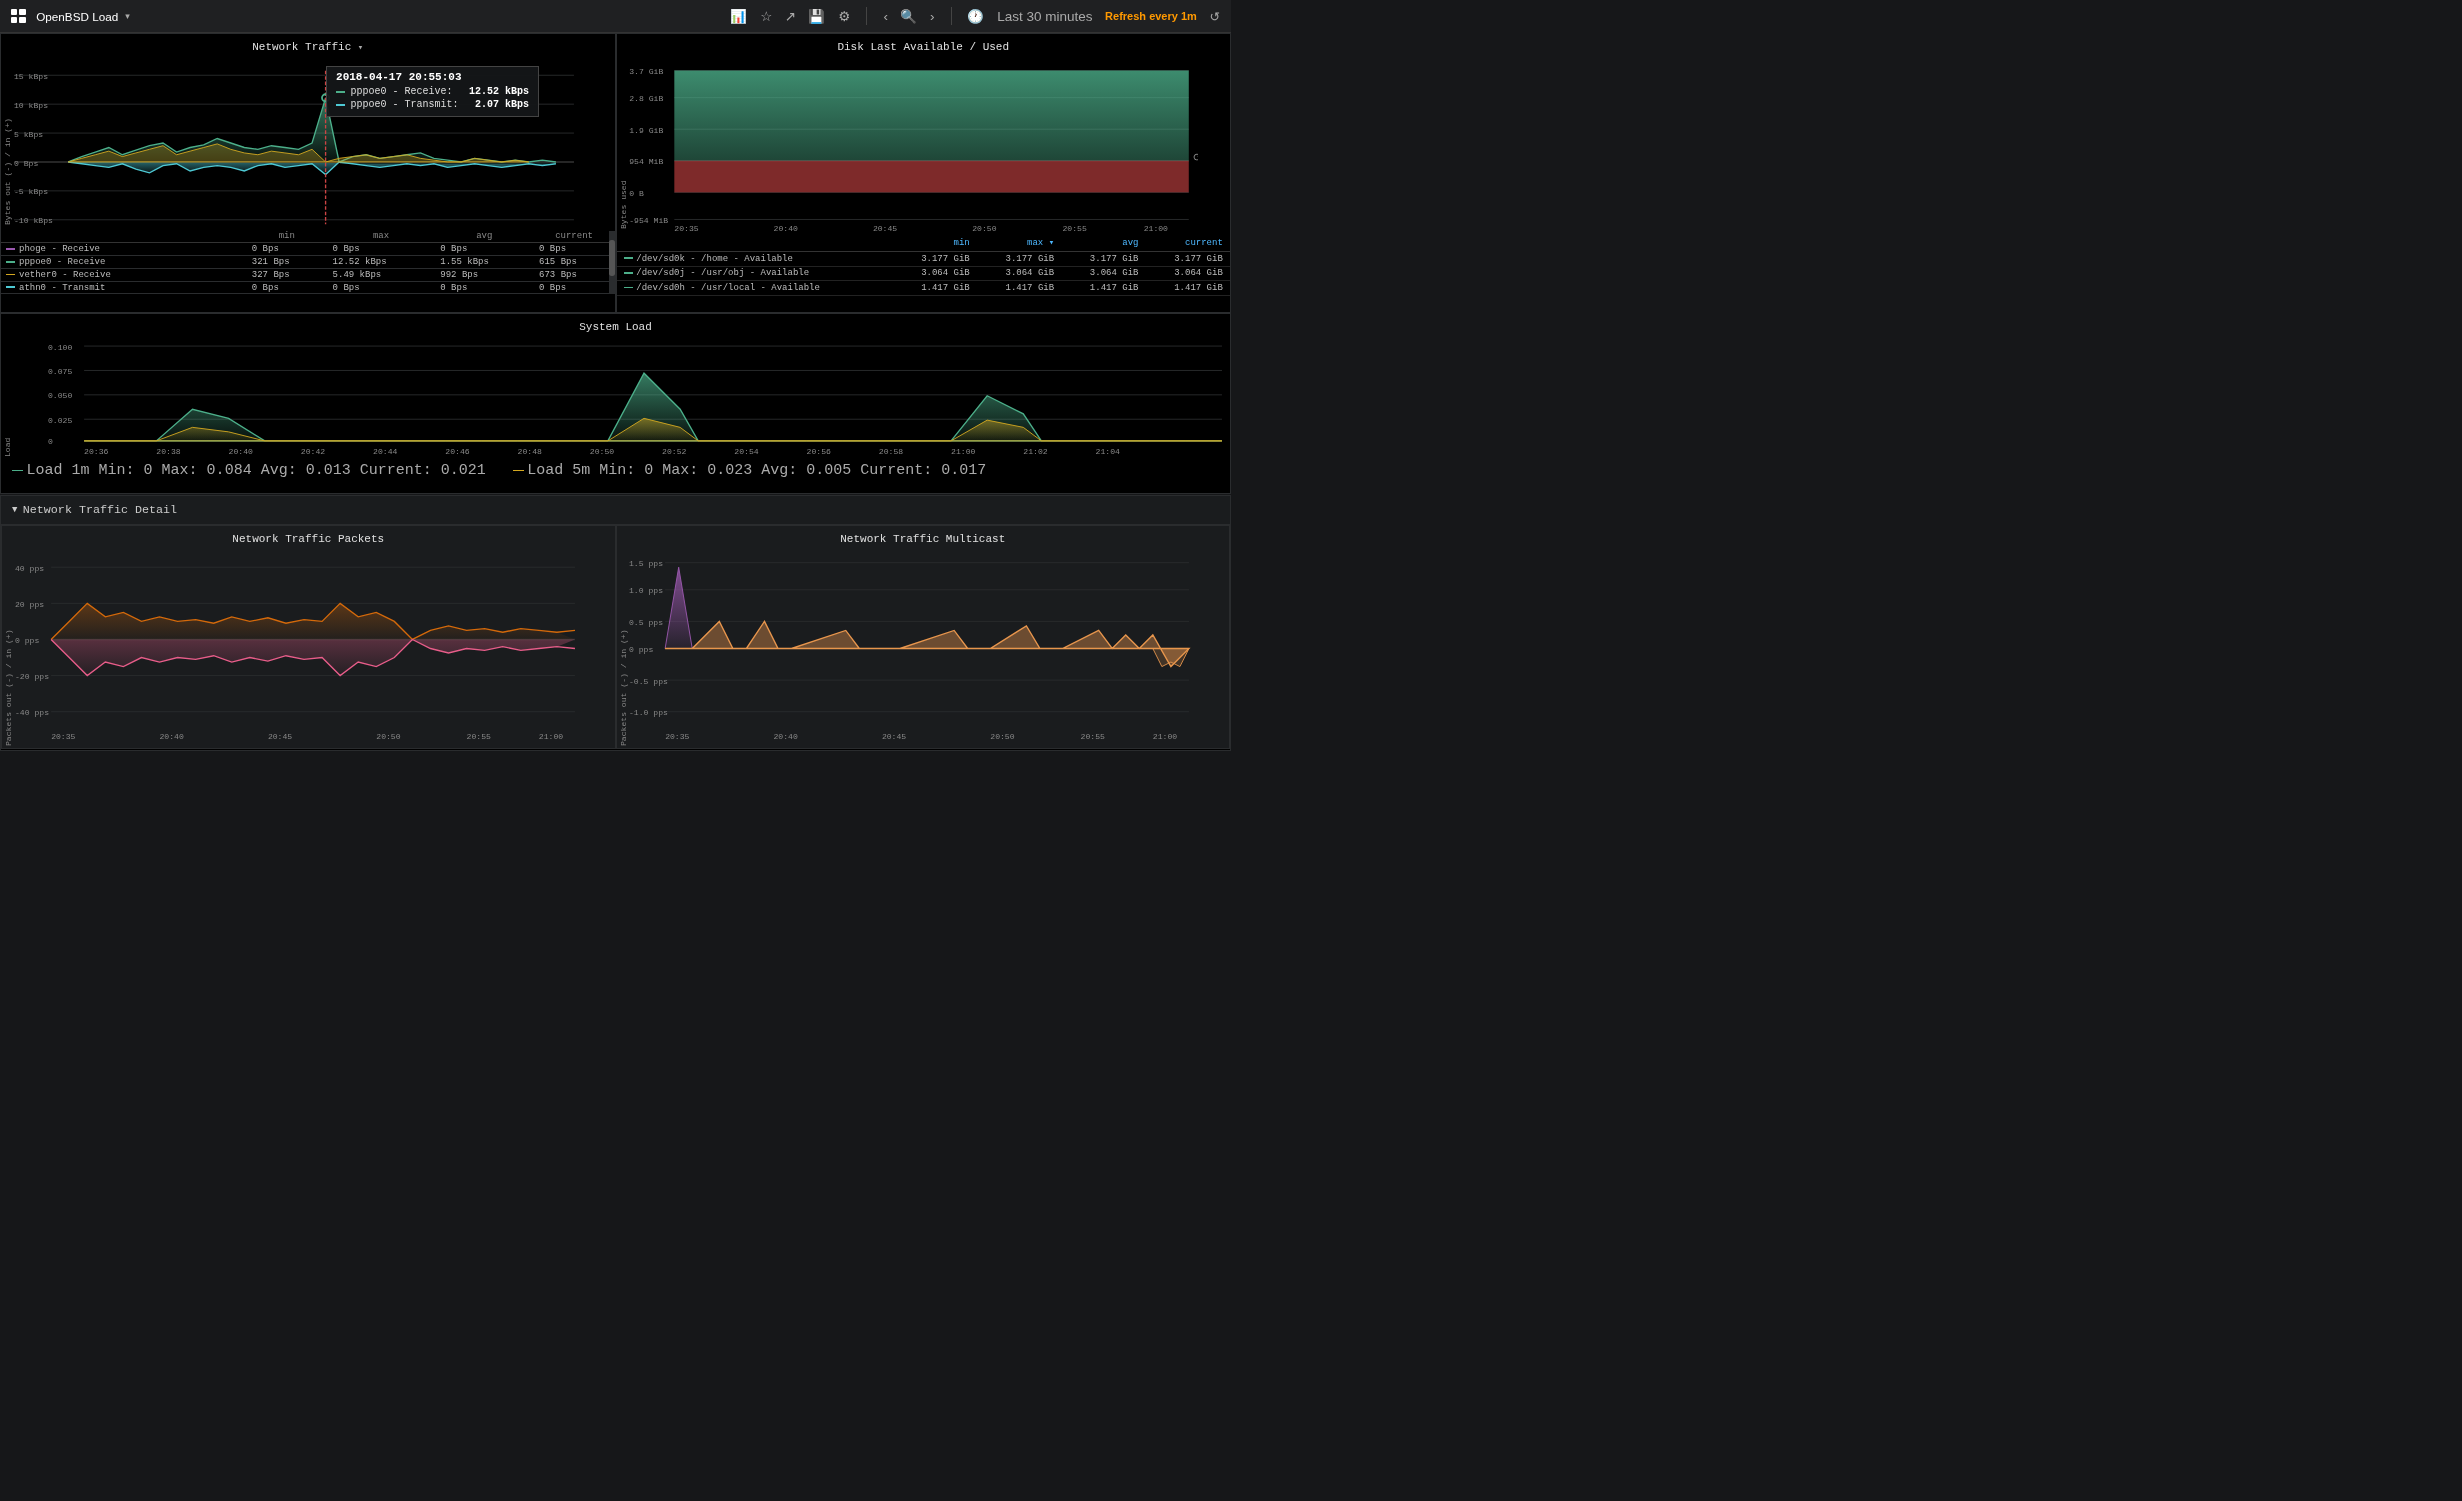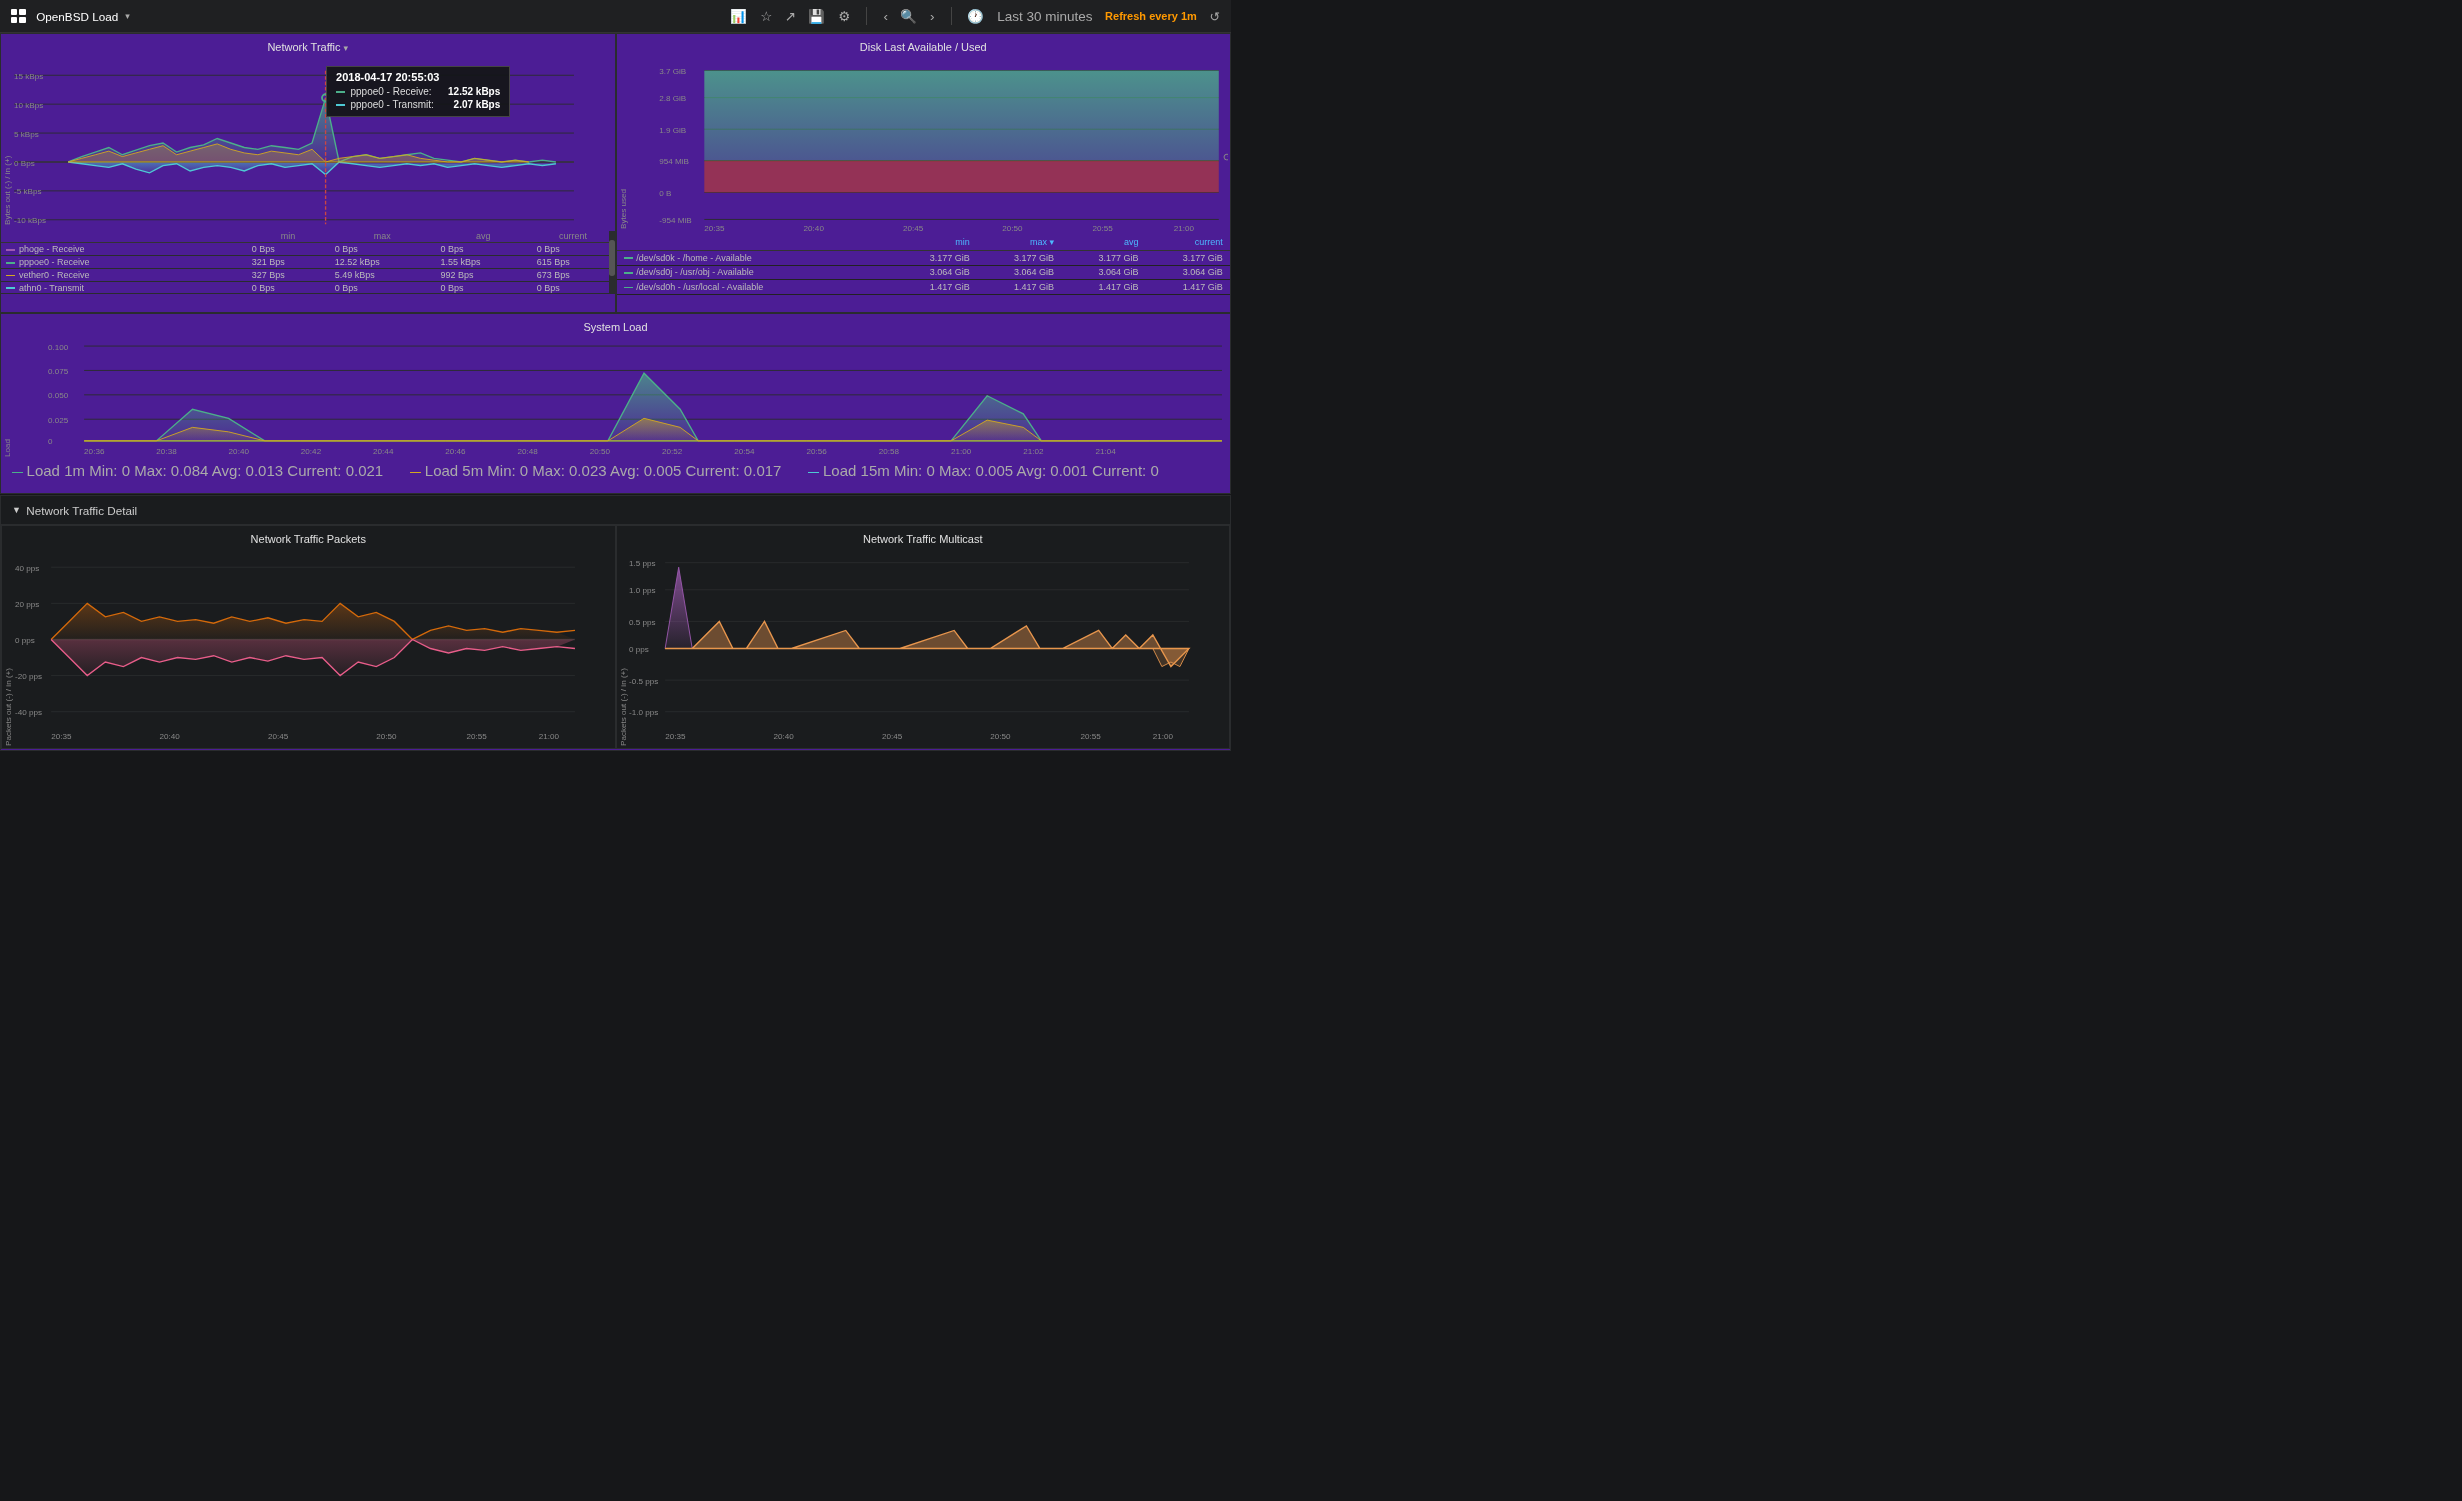--- a/index.html
+++ b/index.html
@@ -48,24 +48,25 @@
     .dashboard-grid {
       display: grid;
       grid-template-columns: 1fr 1fr;
       grid-template-rows: 280px auto;
       gap: 0;
       height: calc(751px - 33px);
       overflow: hidden;
     }
 
     .panel {
-      background: #4c1d95;
+      background: #000000;
       border: 0.9px solid #2a2c2e;
       position: relative;
       overflow: hidden;
+      font-family: Liberation Mono, monospace;
     }
 
     .panel-title {
       color: #e0e0e0;
       font-size: 11px;
       font-weight: 500;
       text-align: center;
       padding: 7.2px 0 3.6px;
     }
 
@@ -339,21 +340,21 @@
       <div class="scrollbar-track">
           <div class="scrollbar-thumb"></div>
         </div>
     </div>
   </div>
 
   <div class="panel disk-panel">
     <div class="panel-title">Disk Last Available / Used</div>
     <div style="position:relative; display:flex; align-items:stretch;">
       <div style="writing-mode:vertical-rl; transform:rotate(180deg); font-size:8.1px; color:#888; padding:3.6px 1.8px; white-space:nowrap;">Bytes used</div>
-      <div style="flex:1; position:relative;margin-left:30px;">
+      <div style="flex:1; position:relative;">
         <svg width="569" height="176" viewBox="0 0 630 195" style="font-size:12px">
           <defs>
             <linearGradient id="diskGreenGrad" x1="0" y1="0" x2="0" y2="1">
               <stop offset="0%" stop-color="#4caf8a" stop-opacity="0.8"></stop>
               <stop offset="100%" stop-color="#4caf8a" stop-opacity="0.4"></stop>
             </linearGradient>
           </defs>
 
           <line x1="50" y1="15" x2="620" y2="15" stroke="#2a2c2e" stroke-width="1"></line>
           <line x1="50" y1="45" x2="620" y2="45" stroke="#2a2c2e" stroke-width="1"></line>

